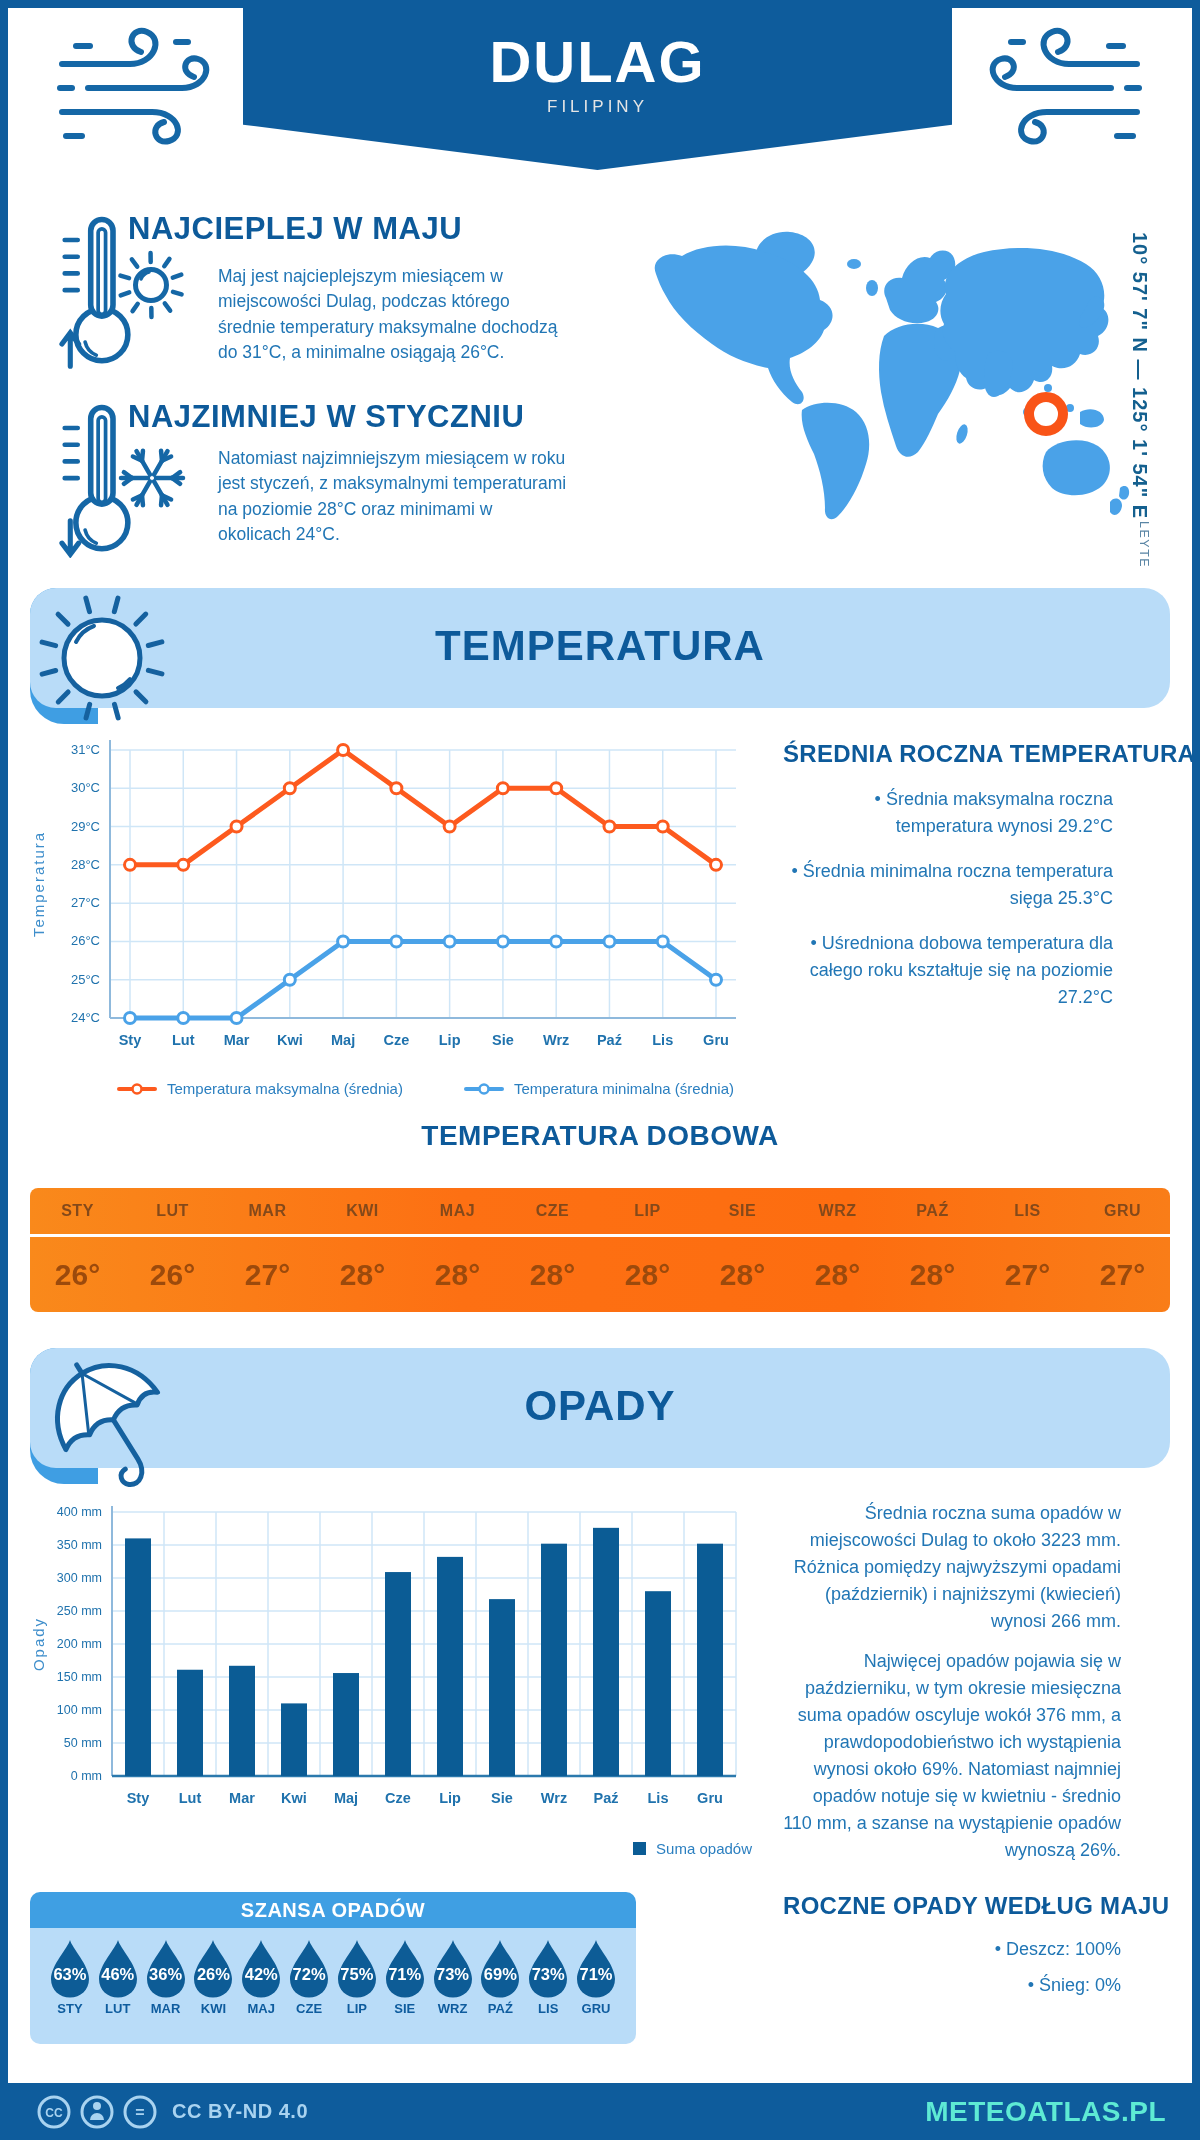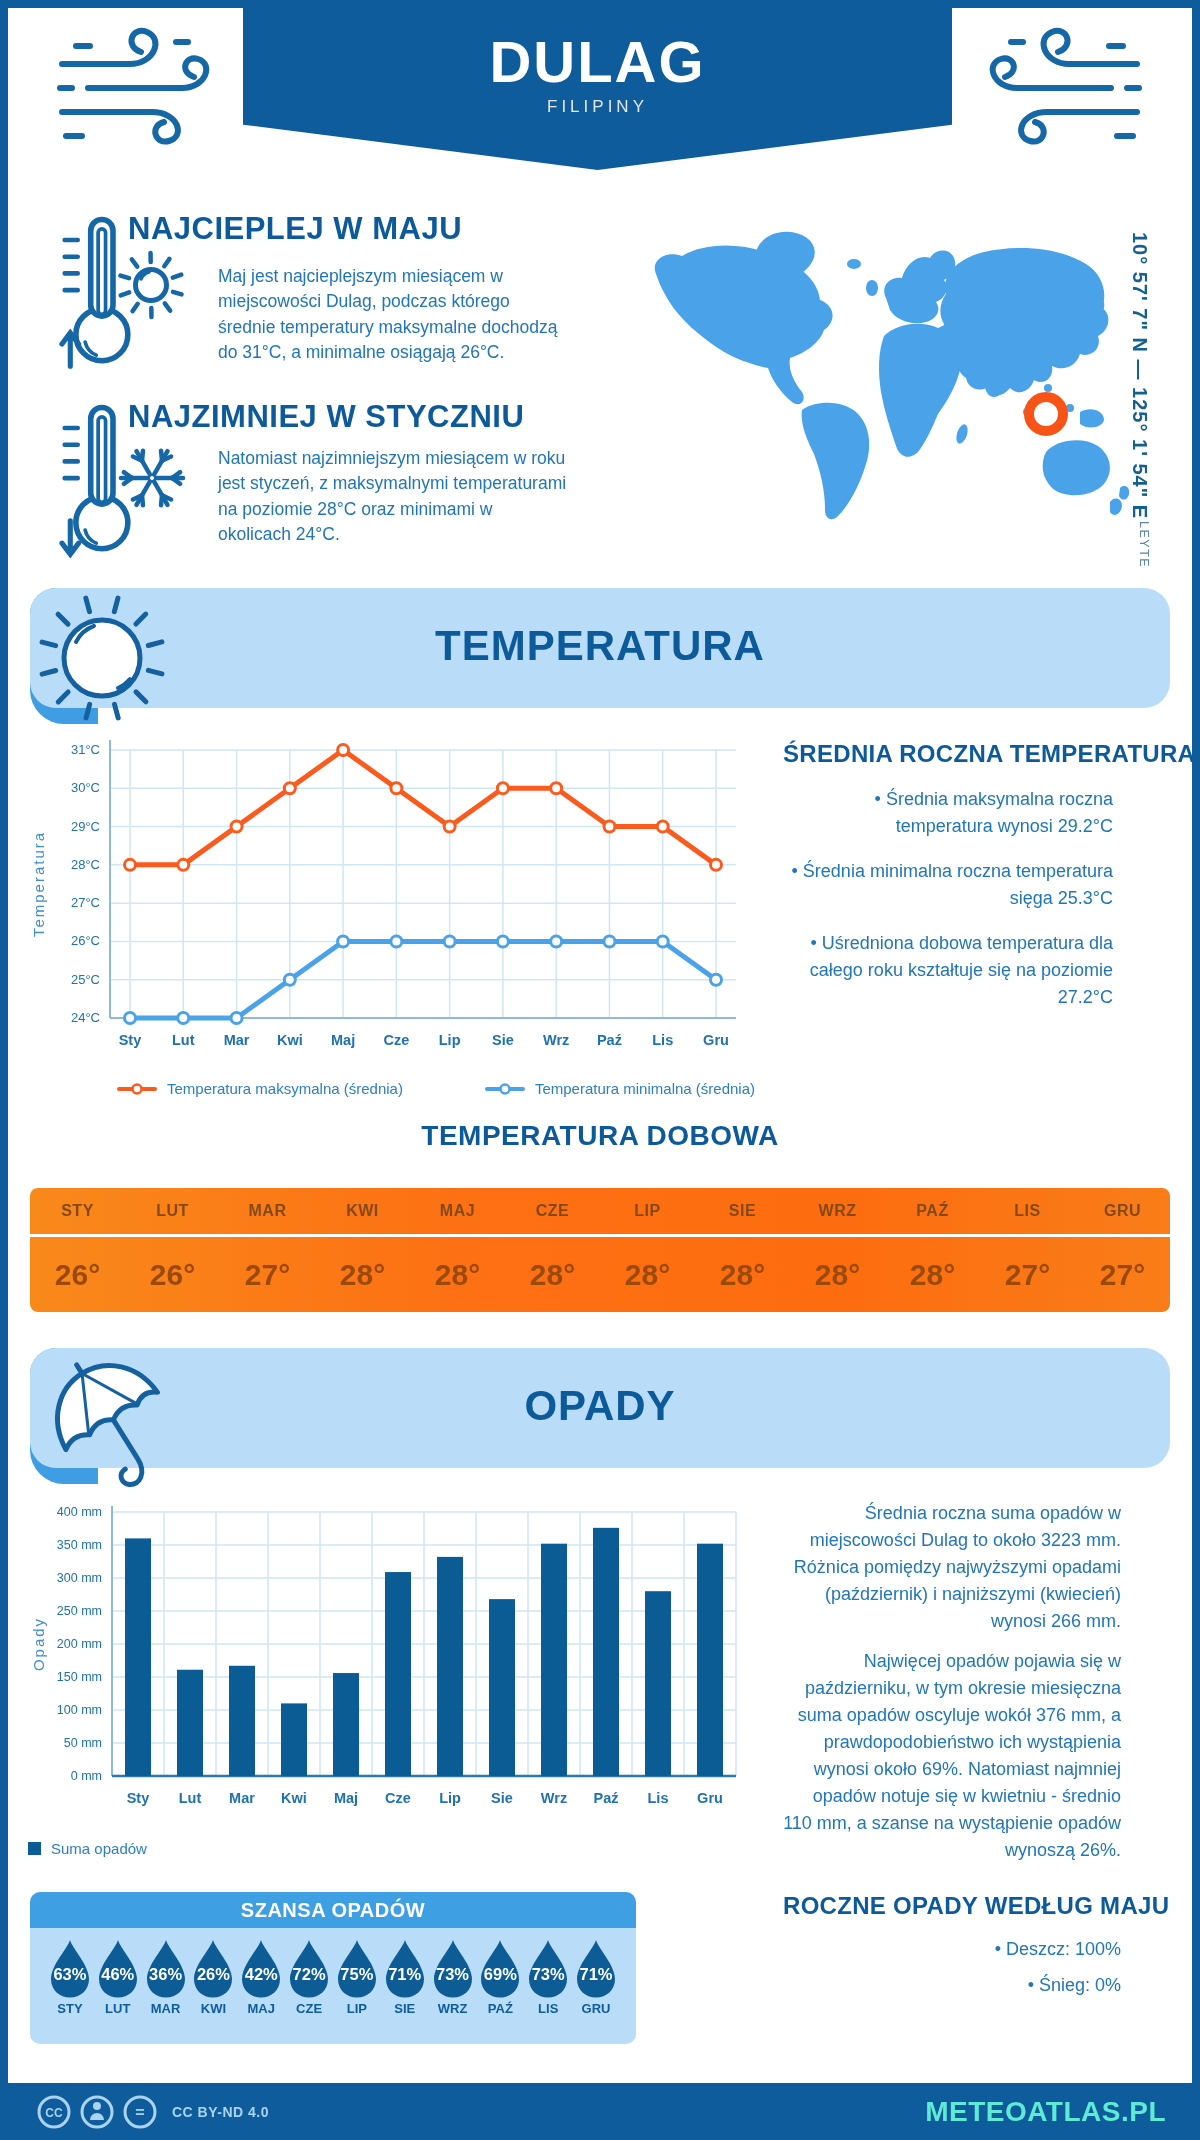--- a/index.html
+++ b/index.html
@@ -24,21 +24,21 @@
   .coords .sub{font-size:12.5px;color:#5b86a5;letter-spacing:1.5px;margin-top:2px;}
 
   
   .banner{position:absolute;left:30px;width:1140px;height:120px;background:#b9dcf8;border-radius:26px;}
   .banner-block{position:absolute;left:30px;width:68px;height:136px;background:#3f9ee3;
                 border-radius:26px 0 0 34px;}
   .banner-title{position:absolute;left:30px;width:1140px;text-align:center;font-size:42px;
                 font-weight:bold;color:#0d5a9a;letter-spacing:1px;}
 
   
-  .legend-row{position:absolute;display:flex;gap:82px;align-items:center;}
+  .legend-row{position:absolute;display:flex;gap:61px;align-items:center;}
   .leg-item{display:flex;align-items:center;gap:10px;}
   .leg-label{font-size:15px;color:#2b7fc0;}
   .leg-sq{width:13px;height:13px;display:inline-block;}
 
   
   .mid-title{position:absolute;left:0;width:1200px;text-align:center;font-size:28px;
              font-weight:bold;color:#0d5a9a;letter-spacing:.5px;}
 
   
   .ttable{position:absolute;left:30px;top:1188px;width:1140px;height:124px;border-radius:8px;overflow:hidden;
@@ -62,21 +62,21 @@
                 padding:10px 16px 0 16px;box-sizing:border-box;}
   .dropcol{display:flex;flex-direction:column;align-items:center;width:50px;}
   .dropwrap{position:relative;width:46px;height:62px;}
   .dropwrap .pct{position:absolute;left:0;top:27px;width:100%;text-align:center;
                  color:#fff;font-weight:bold;font-size:16.5px;}
   .dropcol .mon{margin-top:1px;font-size:13px;font-weight:bold;color:#0e5c9e;}
 
   
   .footer{position:absolute;left:0;top:2083px;width:1200px;height:57px;background:#0e5c9c;
           display:flex;align-items:center;padding:0 34px;box-sizing:border-box;z-index:55;}
-  .footer .lic{font-size:14px;font-weight:bold;color:#a9d3f0;letter-spacing:.5px;margin-left:12px;}
+  .footer .lic{font-size:20px;font-weight:bold;color:#a9d3f0;letter-spacing:.5px;margin-left:12px;}
   .footer .site{margin-left:auto;font-size:28px;font-weight:bold;color:#5eead4;letter-spacing:.5px;}
 
   svg{display:block;}
 </style>
 </head>
 <body>
 
 <div id="page">
 
   <svg class="abs" style="left:52px;top:26px" width="165" height="122" viewBox="0 0 165 122">
@@ -417,21 +417,21 @@
         <rect x="305" y="183.04000000000002" width="26" height="102.95999999999998" fill="#0b5c95"></rect>
         <rect x="357" y="82.06" width="26" height="203.94" fill="#0b5c95"></rect>
         <rect x="409" y="66.88" width="26" height="219.12" fill="#0b5c95"></rect>
         <rect x="461" y="109.12" width="26" height="176.88" fill="#0b5c95"></rect>
         <rect x="513" y="53.68000000000001" width="26" height="232.32" fill="#0b5c95"></rect>
         <rect x="565" y="37.84" width="26" height="248.16" fill="#0b5c95"></rect>
         <rect x="617" y="101.19999999999999" width="26" height="184.8" fill="#0b5c95"></rect>
         <rect x="669" y="53.68000000000001" width="26" height="232.32" fill="#0b5c95"></rect>
       </svg>
     </div>
-  <div class="legend-row" id="precip-legend" style="left:28px;top:1840px;width:724px;justify-content:flex-start">
+  <div class="legend-row" id="precip-legend" style="left:28px;top:1840px;width:724px;justify-content:flex-end">
       <div class="leg-item">
         <span class="leg-sq" style="background: rgb(11, 92, 149);"></span>
         <span class="leg-label">Suma opadów</span>
       </div>
     </div>
 
   <div class="side-text" style="left:783px;top:1500px">Średnia roczna suma opadów w miejscowości Dulag to około 3223 mm. Różnica pomiędzy najwyższymi opadami (październik) i najniższymi (kwiecień) wynosi 266 mm.</div>
   <div class="side-text" style="left:783px;top:1648px">Najwięcej opadów pojawia się w październiku, w tym okresie miesięczna suma opadów oscyluje wokół 376 mm, a prawdopodobieństwo ich wystąpienia wynosi około 69%. Natomiast najmniej opadów notuje się w kwietniu - średnio 110 mm, a szanse na wystąpienie opadów wynoszą 26%.</div>
 
   <div class="chance">

